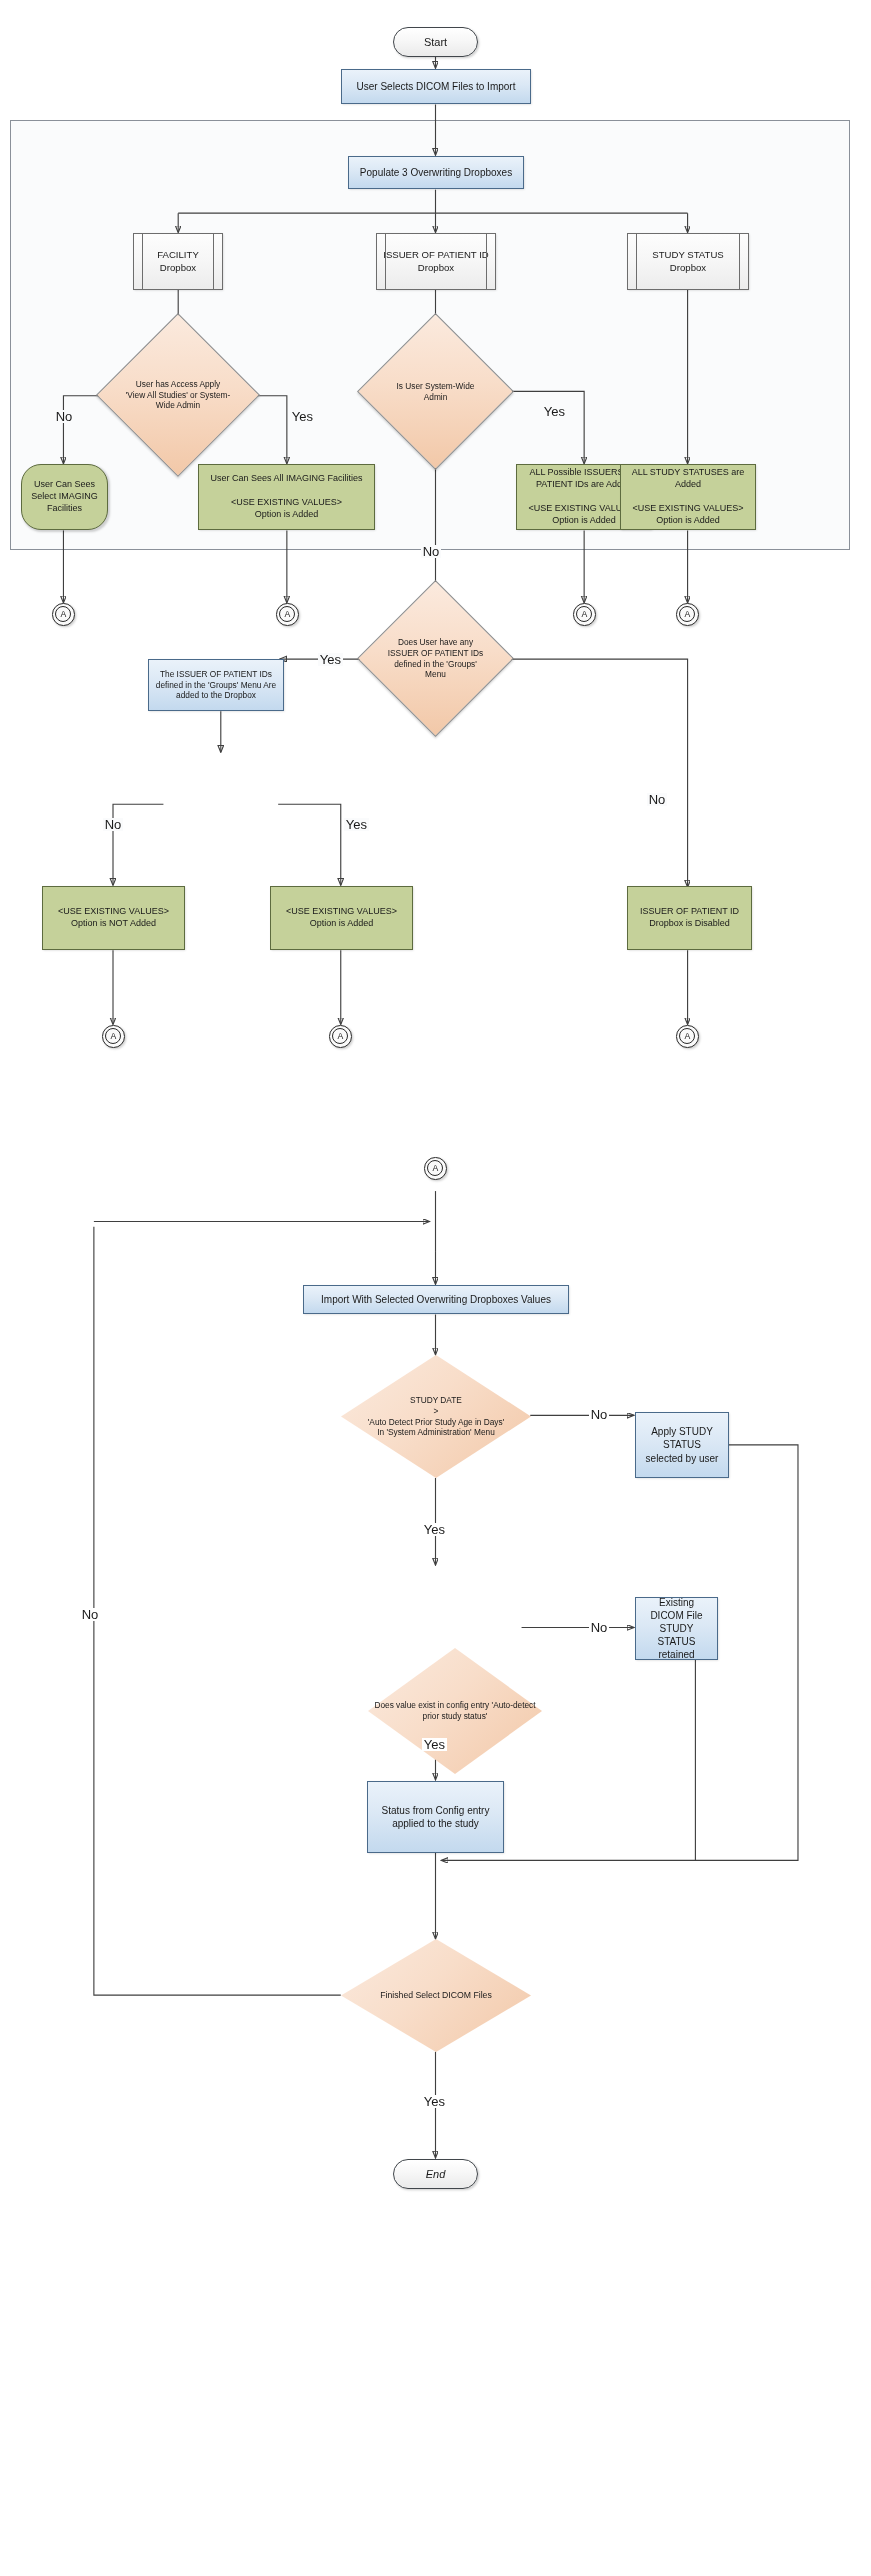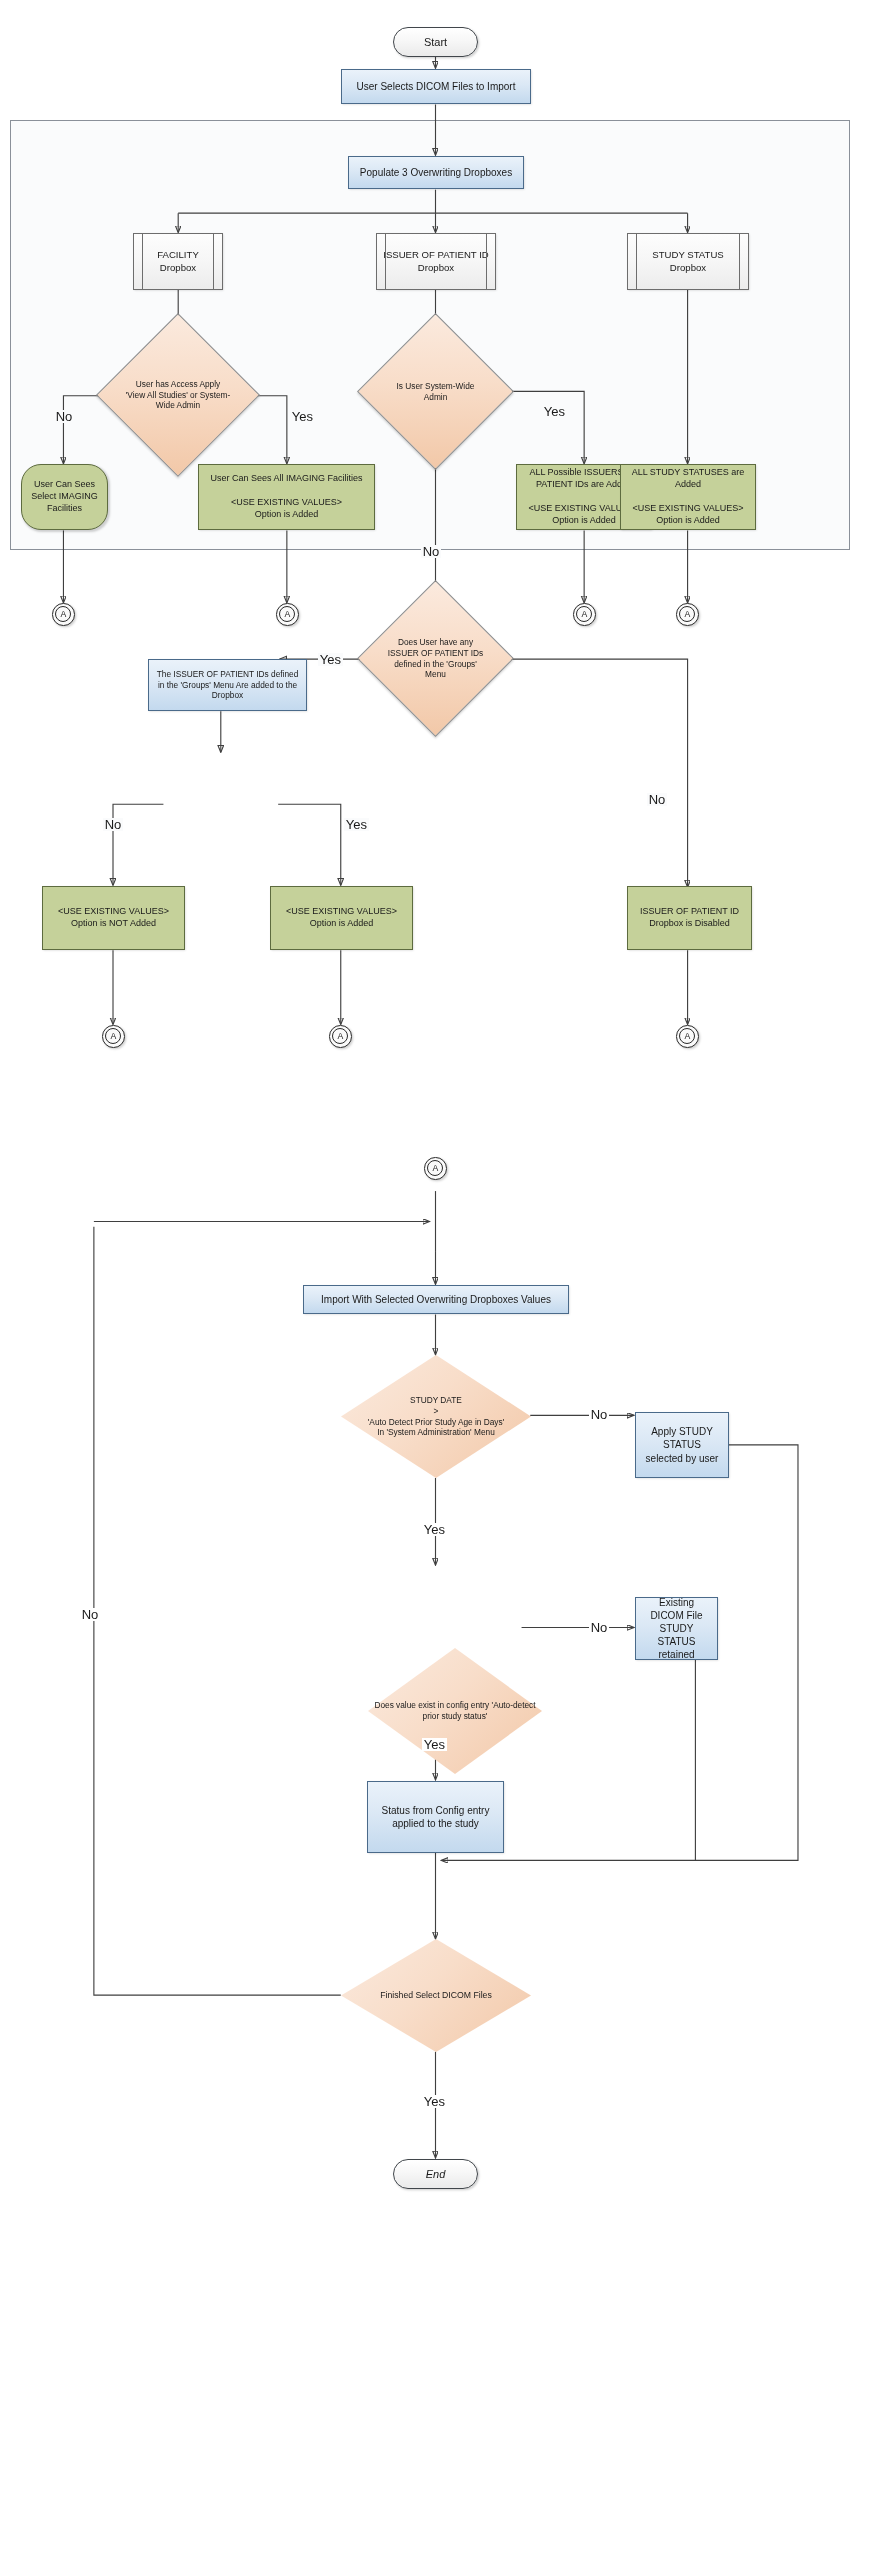--- a/index.html
+++ b/index.html
@@ -252,21 +252,21 @@
   <div class="node connector" style="left:676px;top:603px;width:22.6px;height:22.6px;">
     <span class="ring"></span>
     <span class="lbl">A</span>
   </div>
 
   <div class="node decision" style="left:380px;top:603px;width:111px;height:111px;">
     <div class="dia"></div>
     <span class="lbl">Does User have any ISSUER OF PATIENT IDs defined in the 'Groups' Menu</span>
   </div>
 
-  <div class="node process-blue" style="left:148px;top:659px;width:159px;height:52px;">
+  <div class="node process-blue" style="left:148px;top:659px;width:136px;height:52px;">
     <span class="lbl" style="font-size:8.3px;">The ISSUER OF PATIENT IDs defined in the 'Groups' Menu Are added to the Dropbox</span>
   </div>
 
 
   <div class="node process-green" style="left:42px;top:886px;width:143px;height:64px;">
     <span class="lbl">
       <span>&lt;USE EXISTING VALUES&gt;</span><br>
       <span>Option is NOT Added</span>
     </span>
   </div>

